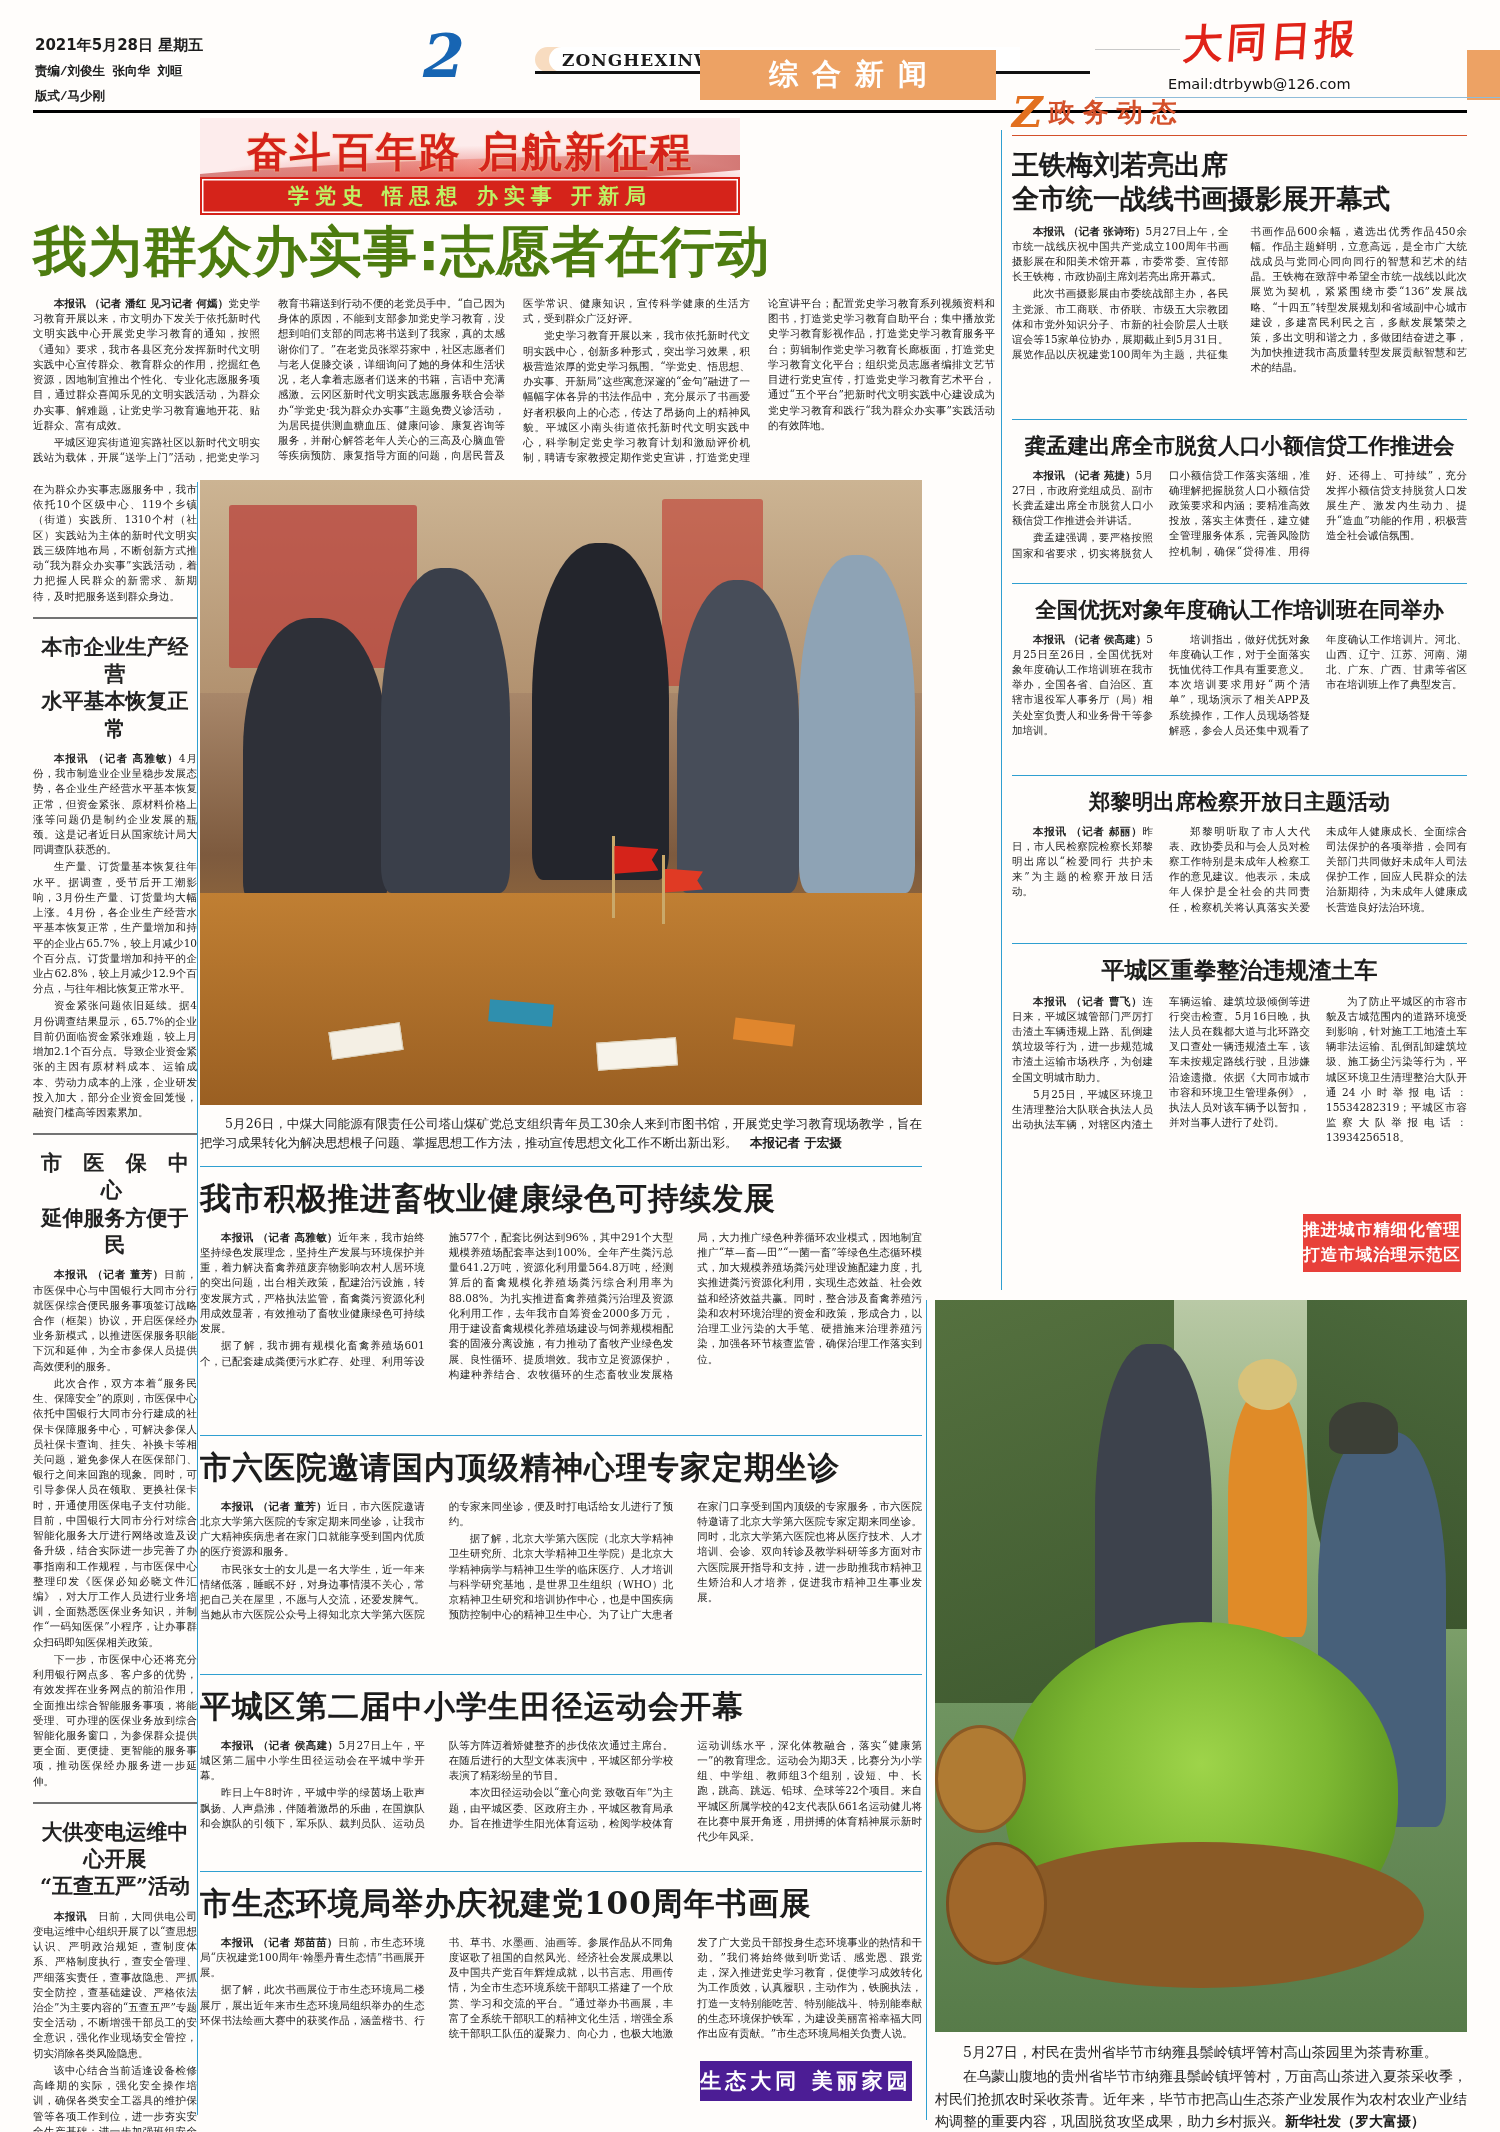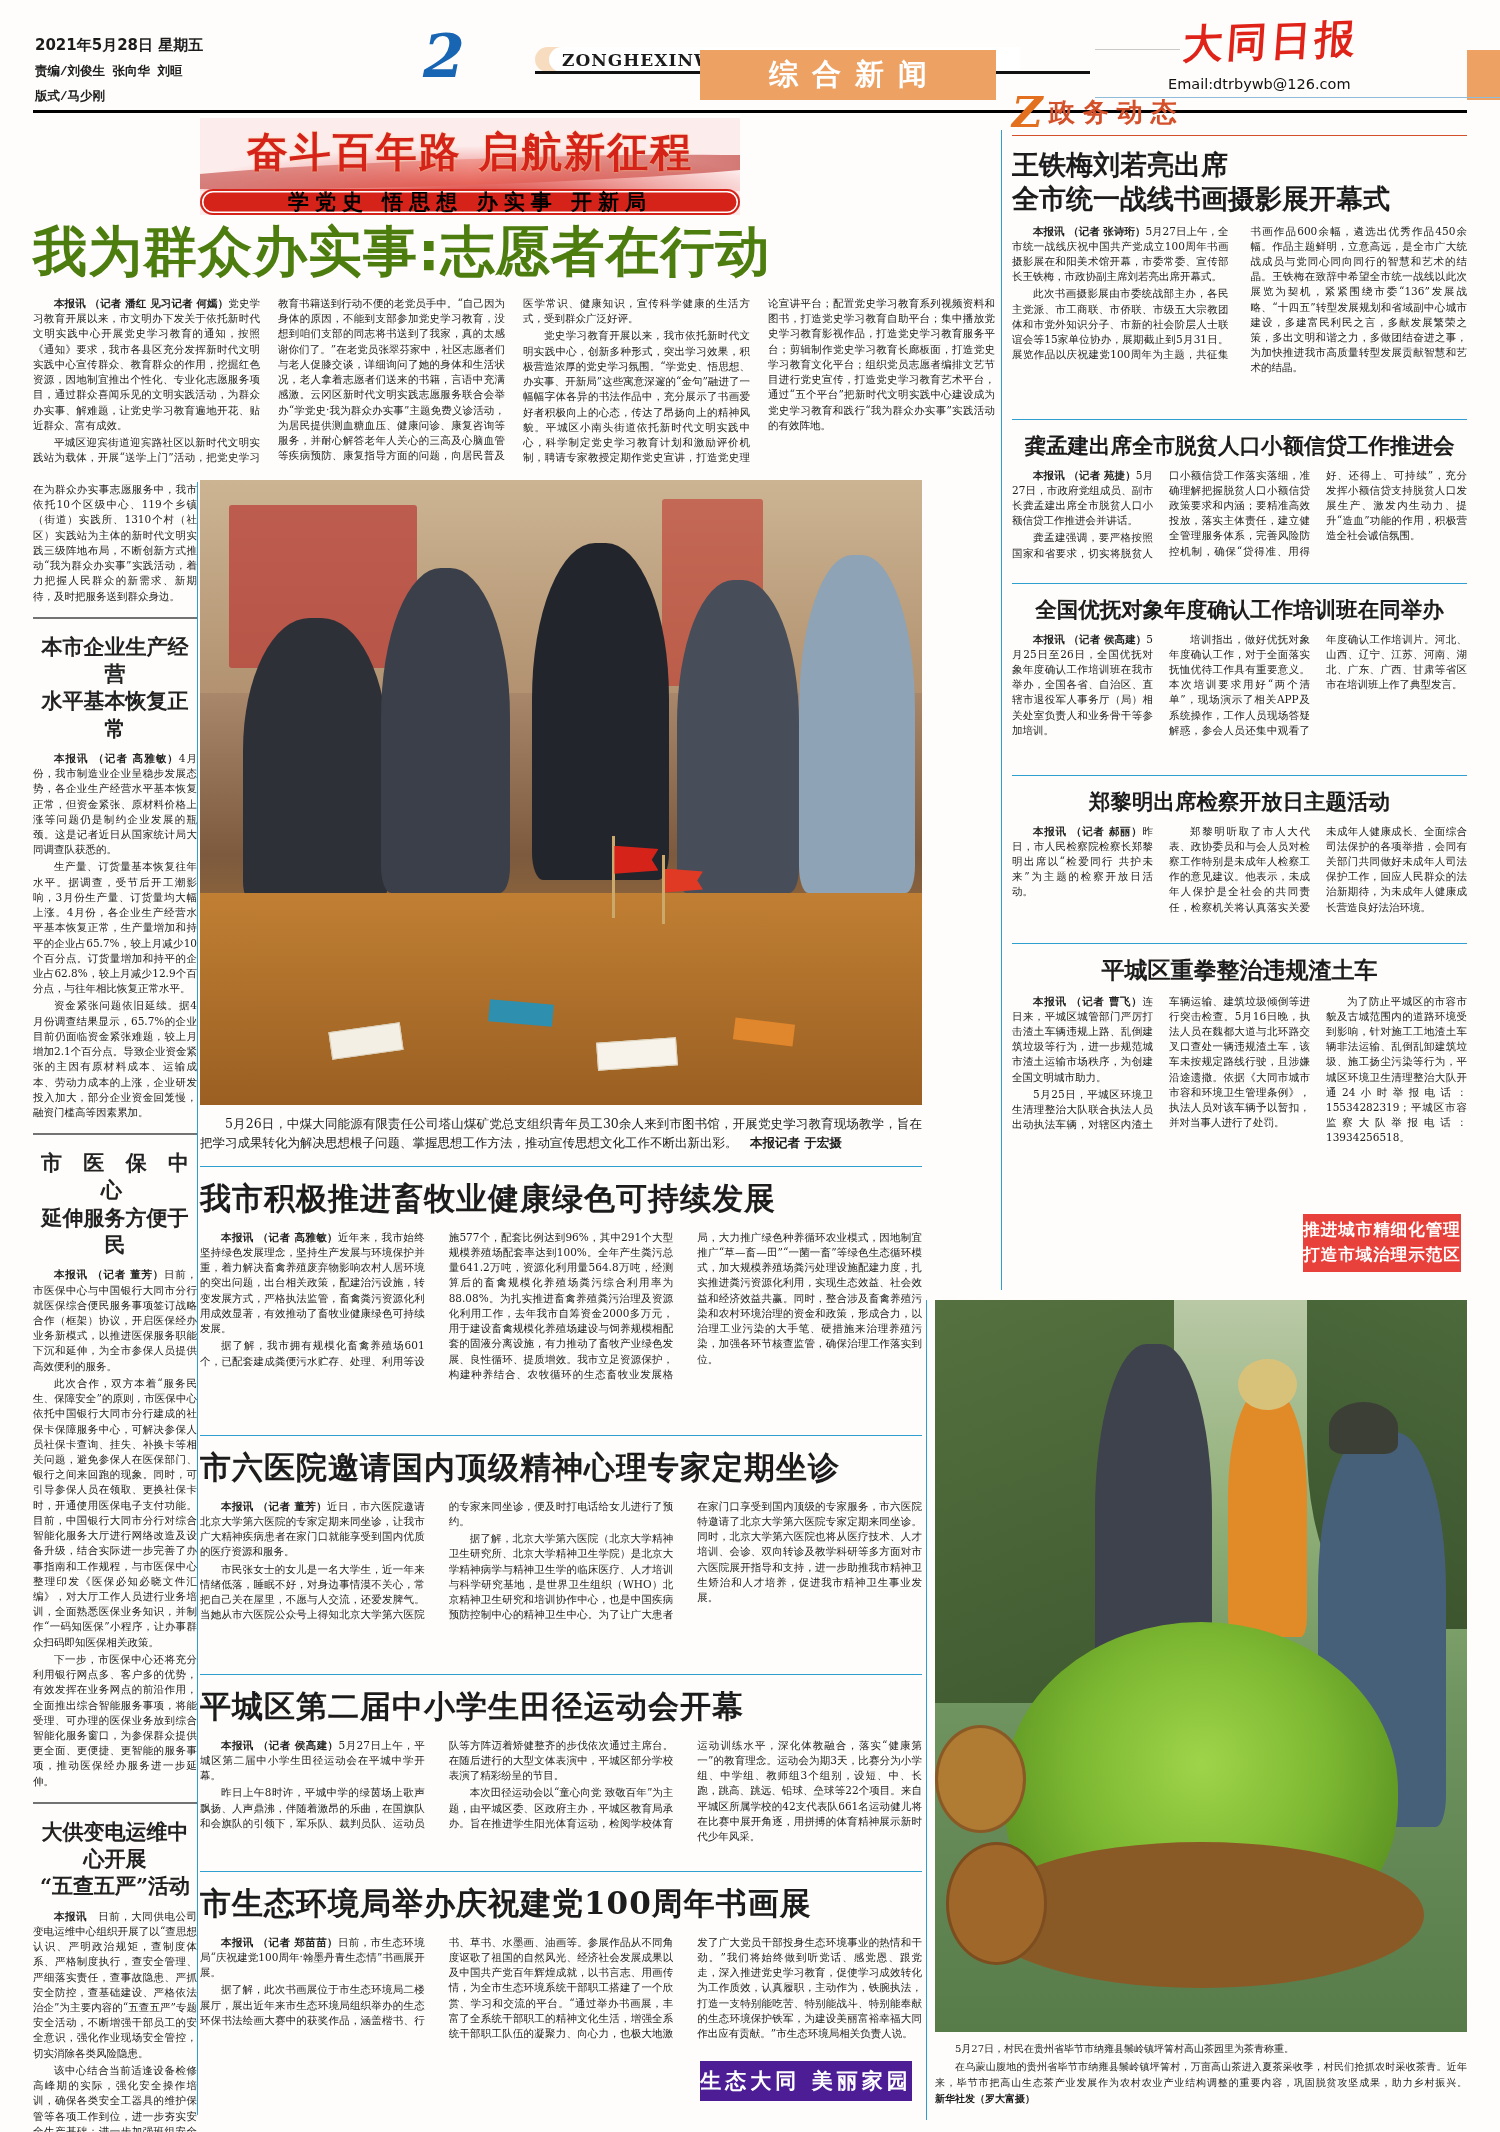--- a/index.html
+++ b/index.html
@@ -33,24 +33,24 @@
   .master-rule{left:33px;top:110px;width:1434px;height:3px;background:#000;}
   
   .banner{left:200px;top:118px;width:540px;height:97px;background:#fdecec;overflow:hidden;}
   .banner-title{position:relative;z-index:2;text-align:center;margin-top:7px;font-size:41px;font-weight:900;
                 color:#d5231a;font-family:"DejaVu Sans","Liberation Sans",sans-serif;letter-spacing:2px;
                 text-shadow:0 0 2px #f3cf8e;}
   .sw1{position:absolute;left:-30px;bottom:24px;width:620px;height:46px;z-index:1;
        background:radial-gradient(ellipse at 50% 120%,rgba(214,34,26,.9),rgba(214,34,26,0) 70%);}
   .sw2{position:absolute;left:-60px;bottom:30px;width:660px;height:26px;z-index:1;transform:rotate(-2deg);
        background:linear-gradient(90deg,rgba(170,20,16,.55),rgba(236,90,70,.35),rgba(170,20,16,.6));border-radius:50%;}
-  .banner-sub{position:absolute;left:0;right:0;bottom:0;height:26px;background:#d5231a;z-index:2;
+  .banner-sub{position:absolute;left:0;right:0;bottom:0;height:38px;background:#d5231a;z-index:2;
               box-shadow:inset 0 0 0 2px #d5231a, inset 0 0 0 3.5px #ffffff;
-              display:flex;align-items:center;justify-content:center;color:#000000;font-size:21px;font-weight:bold;
-              letter-spacing:6px;font-family:"DejaVu Sans","Liberation Sans",sans-serif;border-radius:14px;}
+              display:flex;align-items:center;justify-content:center;color:#bef264;font-size:21px;font-weight:bold;
+              letter-spacing:6px;font-family:"DejaVu Sans","Liberation Sans",sans-serif;}
   
   .main-headline{left:33px;top:224px;width:962px;text-align:left;font-size:54px;line-height:1.05;font-weight:900;
                  color:#4d7c0f;font-family:"DejaVu Sans","Liberation Sans",sans-serif;letter-spacing:1px;}
   .main-body{left:33px;top:296px;width:962px;height:178px;column-count:4;column-gap:18px;overflow:hidden;}
   
   .sidebar{left:33px;top:482px;width:164px;}
   .sb-h3{text-align:center;font-size:21px;line-height:1.3;font-weight:bold;margin:8px 0 9px 0;}
   .sb-h3 .sp{letter-spacing:7px;text-indent:7px;display:block;}
   .sb-art{border-top:2px solid #737373;margin-top:13px;padding-top:6px;}
   
@@ -73,21 +73,21 @@
   .r-h2{text-align:center;font-size:21.5px;font-weight:bold;margin:2px 0 8px 0;}
   .cols2{column-count:2;column-gap:22px;overflow:hidden;}
   .colsR3{column-count:3;column-gap:16px;overflow:hidden;}
   .slogan-box{position:absolute;right:0;bottom:4px;width:158px;height:58px;background:#e8403a;border:6px solid #fffdfb;
               color:#fff;display:flex;flex-direction:column;align-items:center;justify-content:center;
               font-size:16.5px;font-weight:bold;line-height:1.5;letter-spacing:1px;}
   
   .tea{left:935px;top:1300px;width:532px;}
   .tea-photo{position:relative;width:100%;height:732px;overflow:hidden;
              background:linear-gradient(180deg,#b9c9a6 0%,#8fae77 30%,#6f9460 55%,#577b49 100%);}
-  .tea-caption{margin-top:9px;font-size:10px;line-height:1.6;}
+  .tea-caption{margin-top:9px;font-size:14px;line-height:1.6;}
 </style>
 </head>
 <body>
 
 <div class="page">
 
   <div class="abs date-block">
     <div class="date-line">2021年5月28日  星期五</div>
     <div class="ed-line">责编/刘俊生  张向华  刘晅</div>
     <div class="ed-line">版式/马少刚</div>

